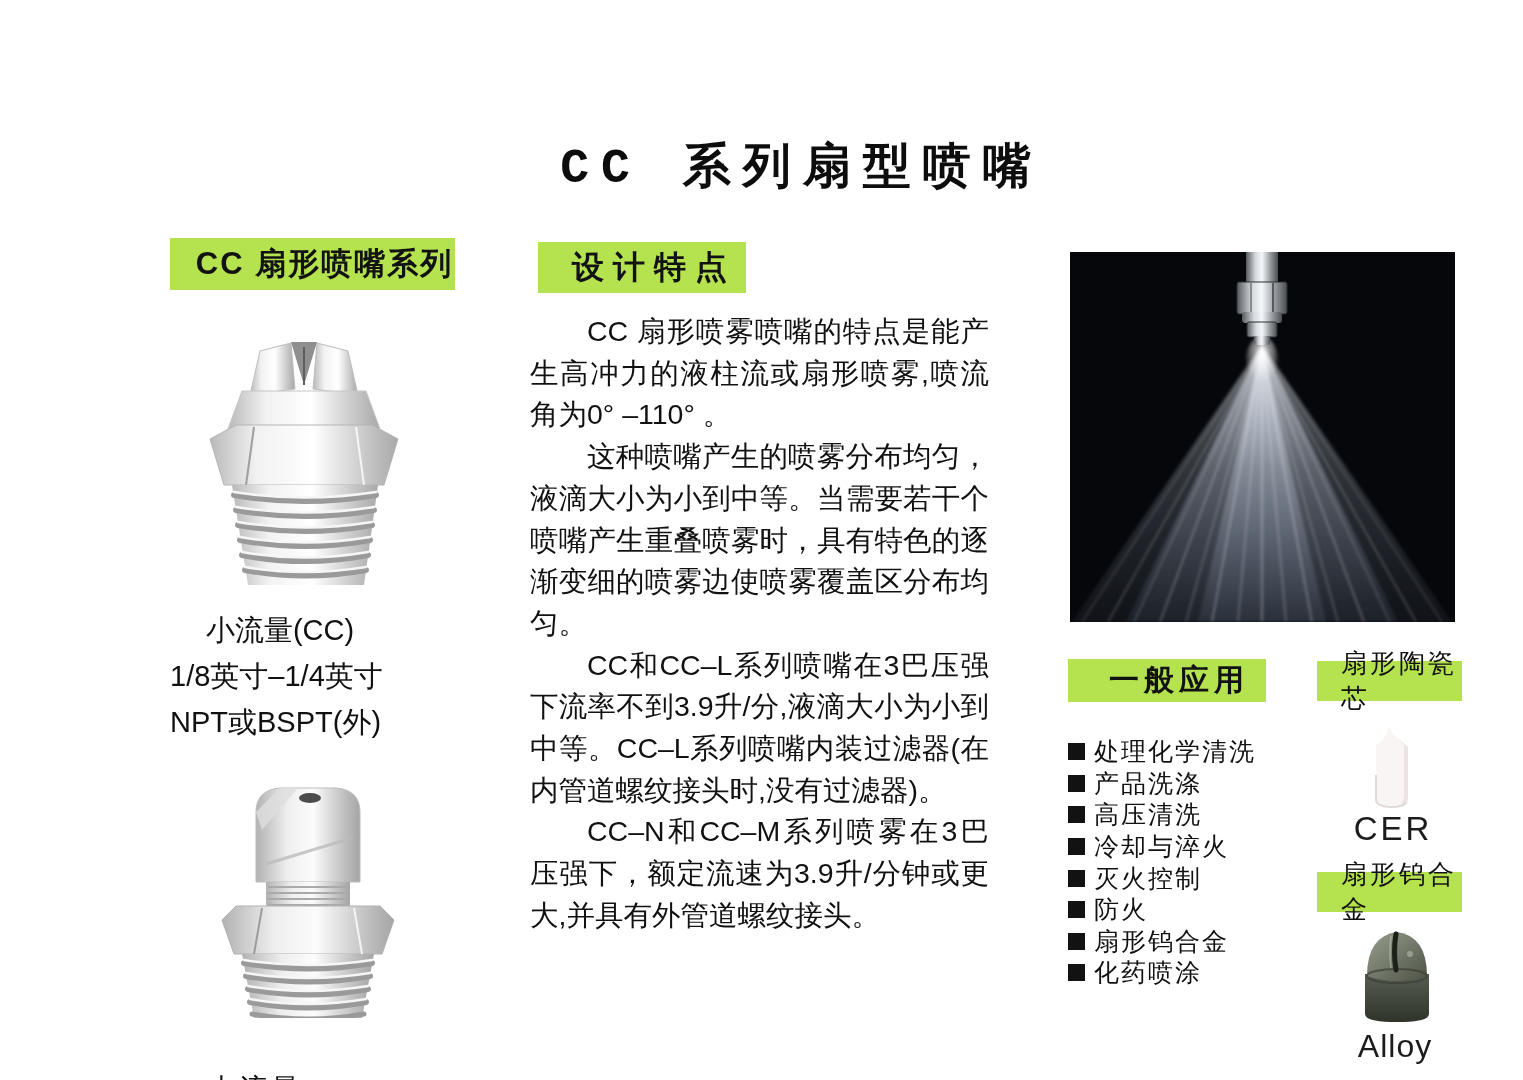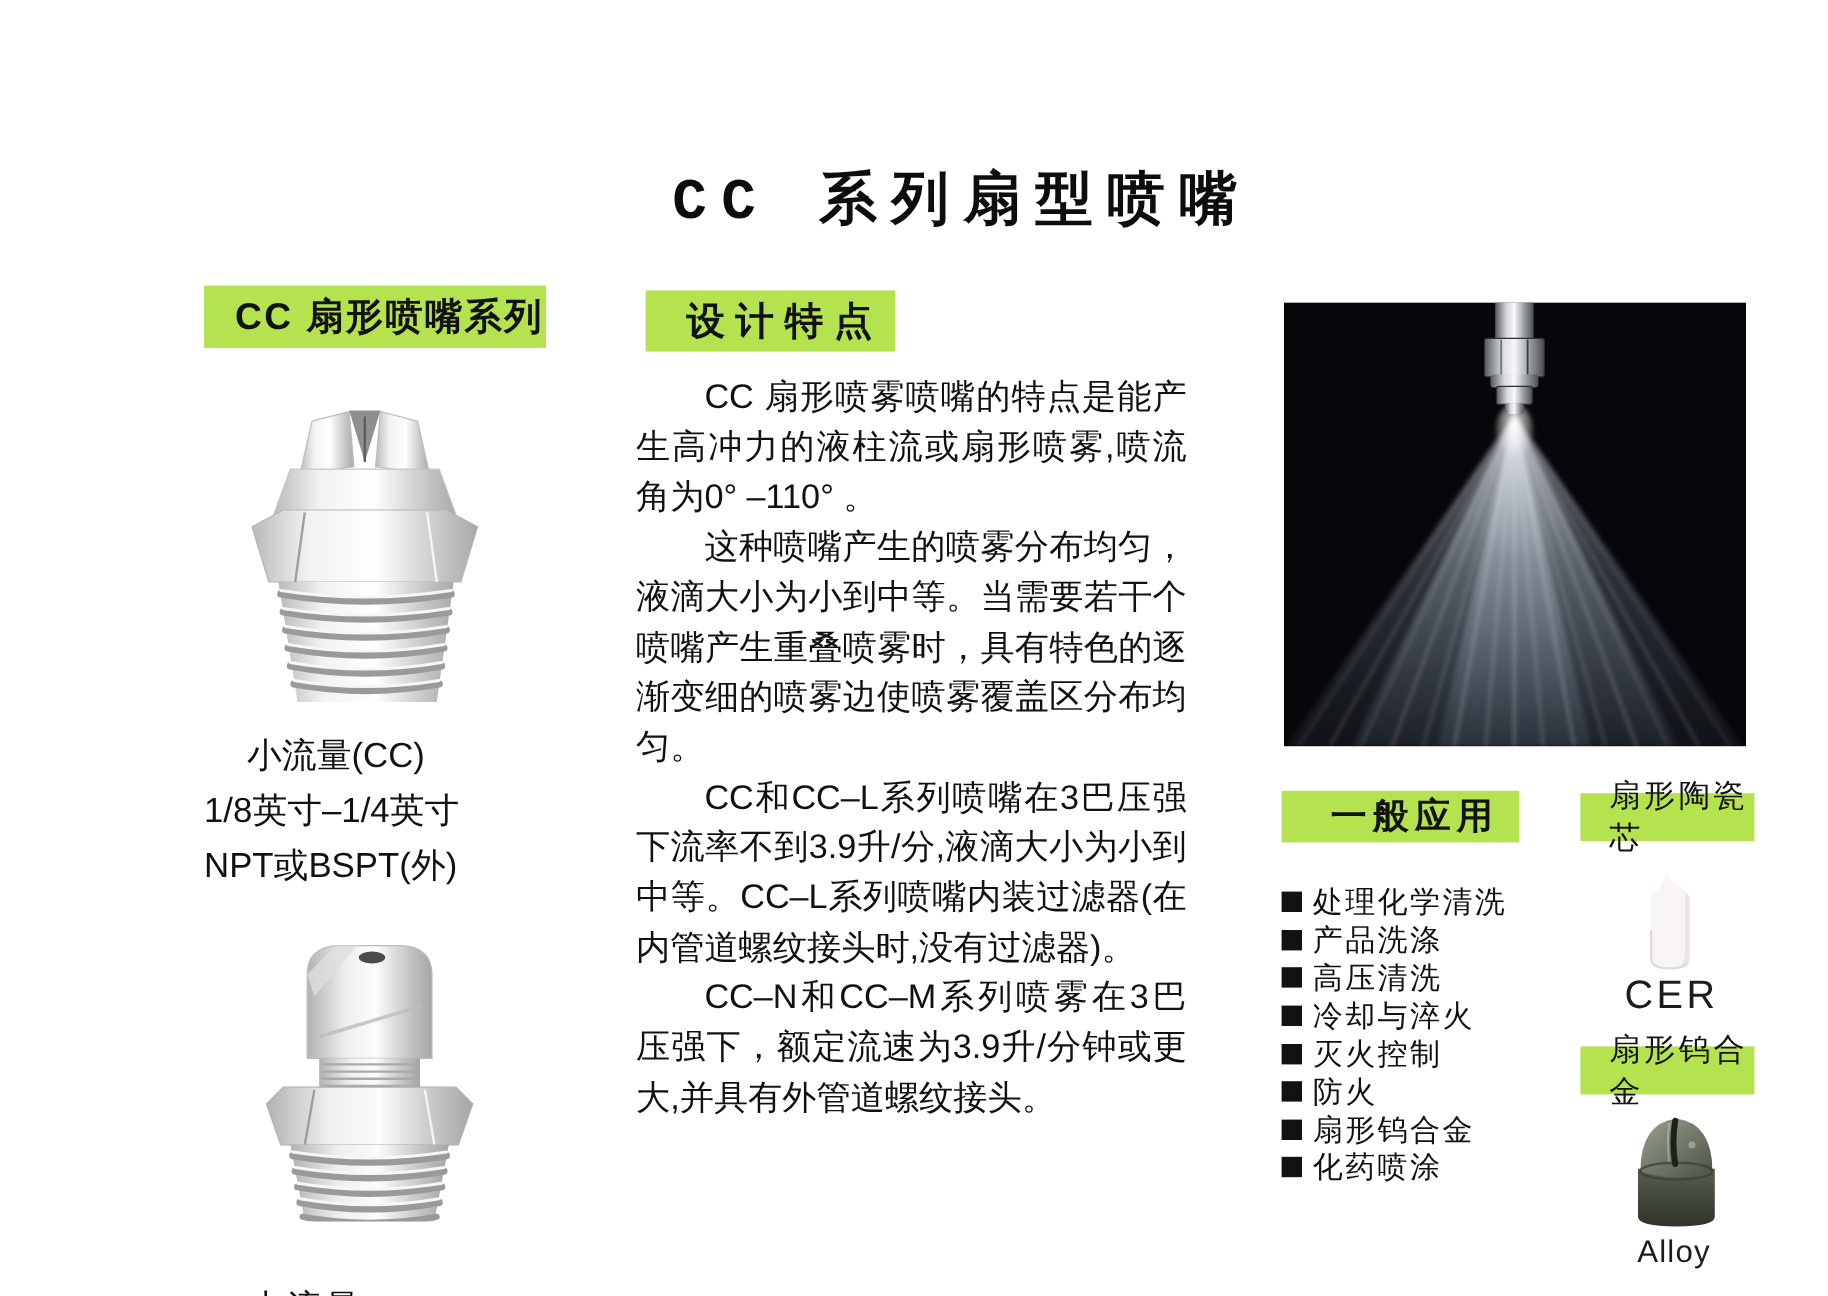--- a/index.html
+++ b/index.html
@@ -39,21 +39,21 @@
   .captions{left:170px;top:607px;width:220px;font-size:29px;line-height:46px;color:#111;}
   .captions .c1{text-align:center;}
 
   .partial-text{left:207px;top:1070px;font-size:29px;color:#111;letter-spacing:3px;white-space:nowrap;}
 
   .apps-list{left:1068px;top:736px;width:260px;}
   .app-item{display:flex;align-items:center;height:31.6px;font-size:25px;letter-spacing:2px;color:#111;}
   .bullet{width:17px;height:17px;background:#121212;margin-right:9px;flex:0 0 auto;}
 
   .cer-label{left:1338px;top:810px;width:110px;text-align:center;font-size:33px;letter-spacing:3px;color:#1c1c1c;font-weight:500;}
-  .alloy-label{left:1343px;top:1028px;width:104px;text-align:center;font-size:26px;letter-spacing:1px;color:#1c1c1c;font-weight:500;}
+  .alloy-label{left:1343px;top:1028px;width:104px;text-align:center;font-size:32px;letter-spacing:1px;color:#1c1c1c;font-weight:500;}
 
   svg{display:block;}
 </style>
 </head>
 <body>
 
 <div class="page">
 
   <div class="abs page-title">CC 系列扇型喷嘴</div>
 

